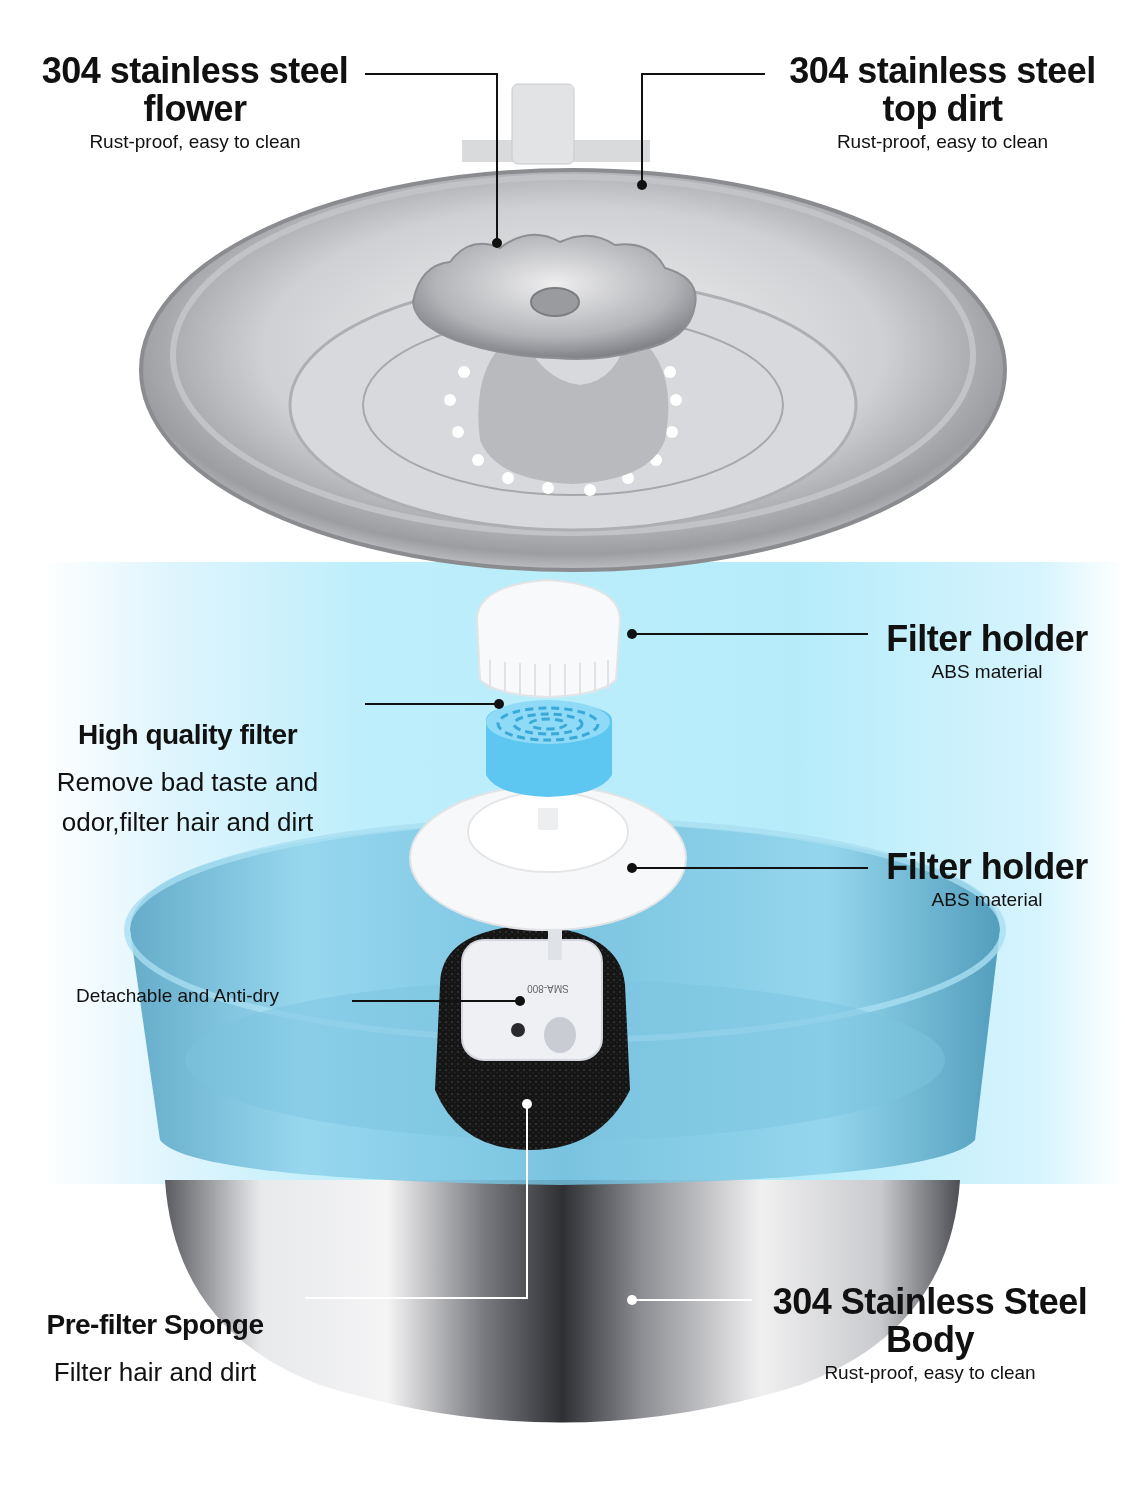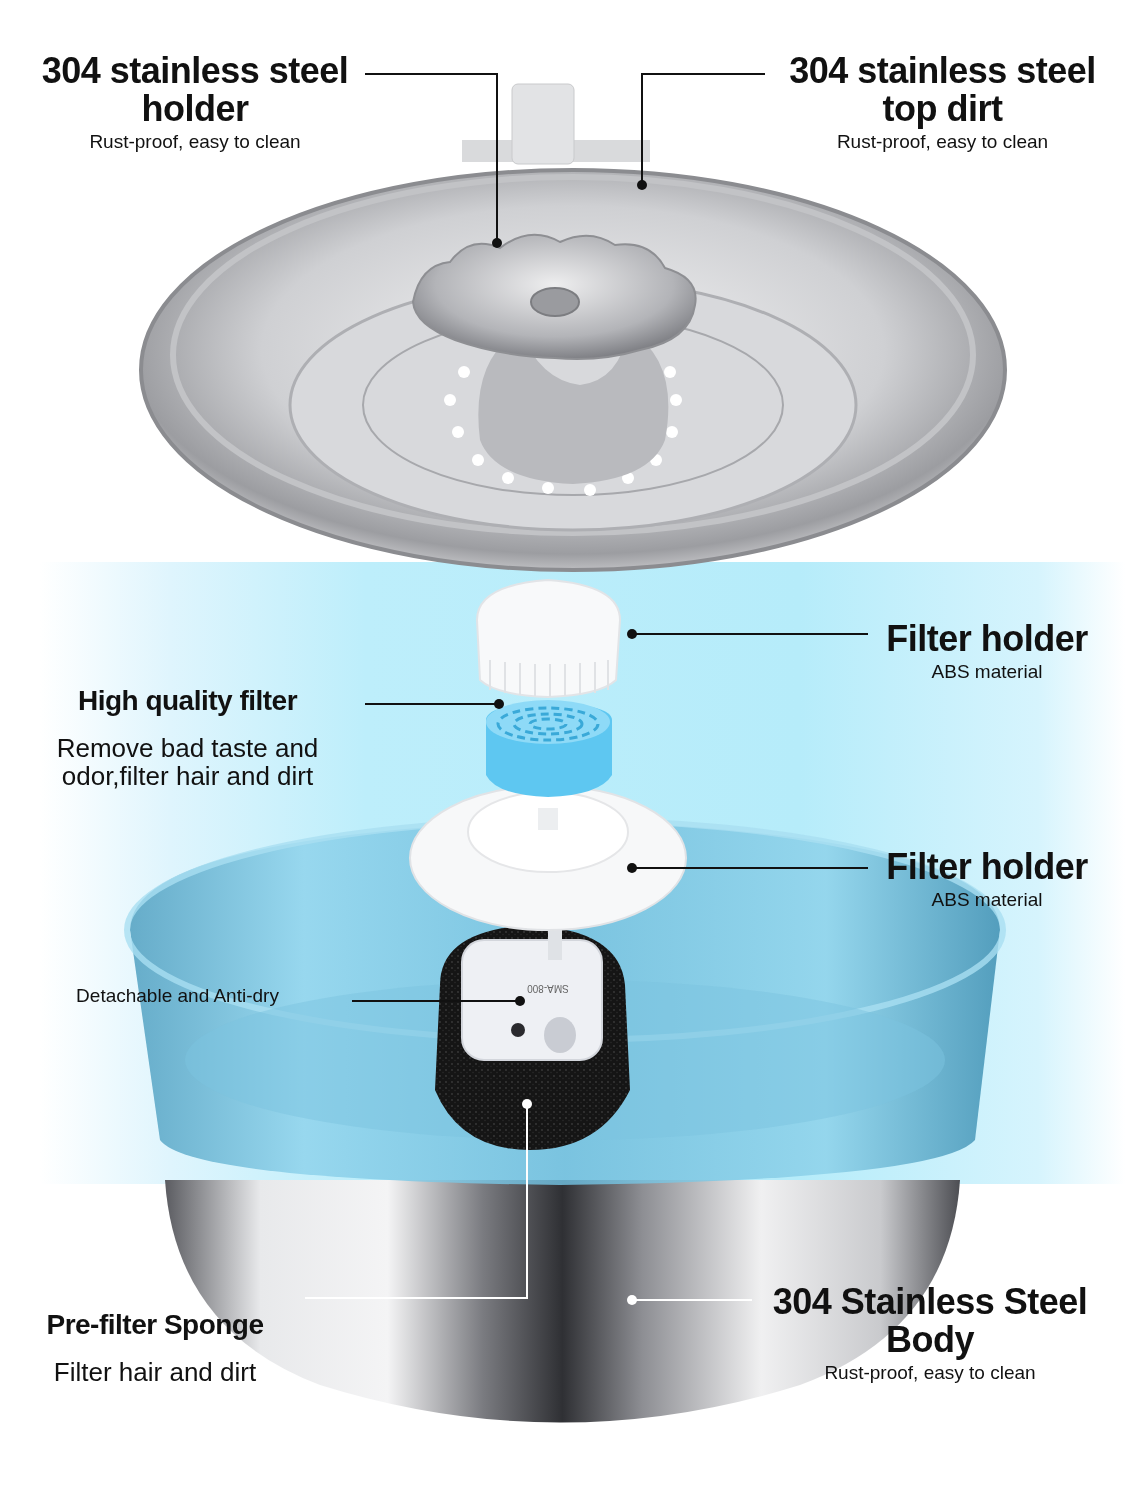--- a/index.html
+++ b/index.html
@@ -152,39 +152,39 @@
 
 <div class="line w" style="left:526px;top:1104px;width:2px;height:194px"></div>
 <div class="line w" style="left:305px;top:1297px;width:223px;height:2px"></div>
 <div class="dot w" style="left:522px;top:1099px"></div>
 
 <div class="line w" style="left:632px;top:1299px;width:120px;height:2px"></div>
 <div class="dot w" style="left:627px;top:1295px"></div>
 
 <div class="lbl" style="left:20px;top:52px;width:350px">
   <div class="t">304 stainless steel</div>
-  <div class="t">holder</div>
+  <div class="t">flower</div>
   <div class="s">Rust-proof, easy to clean</div>
 </div>
 
 <div class="lbl" style="left:770px;top:52px;width:345px">
   <div class="t">304 stainless steel</div>
   <div class="t">top dirt</div>
   <div class="s">Rust-proof, easy to clean</div>
 </div>
 
 <div class="lbl" style="left:872px;top:620px;width:230px">
   <div class="t">Filter holder</div>
   <div class="s">ABS material</div>
 </div>
 
-<div class="lbl small" style="left:20px;top:686px;width:335px">
+<div class="lbl small" style="left:20px;top:720px;width:335px">
   <div class="t">High quality filter</div>
   <div class="s">Remove bad taste and</div>
-  <div class="s" style="margin-top:0">odor,filter hair and dirt</div>
+  <div class="s" style="margin-top:12px">odor,filter hair and dirt</div>
 </div>
 
 <div class="lbl" style="left:872px;top:848px;width:230px">
   <div class="t">Filter holder</div>
   <div class="s">ABS material</div>
 </div>
 
 <div class="lbl" style="left:5px;top:982px;width:345px">
   <div class="s">Detachable and Anti-dry</div>
 </div>

